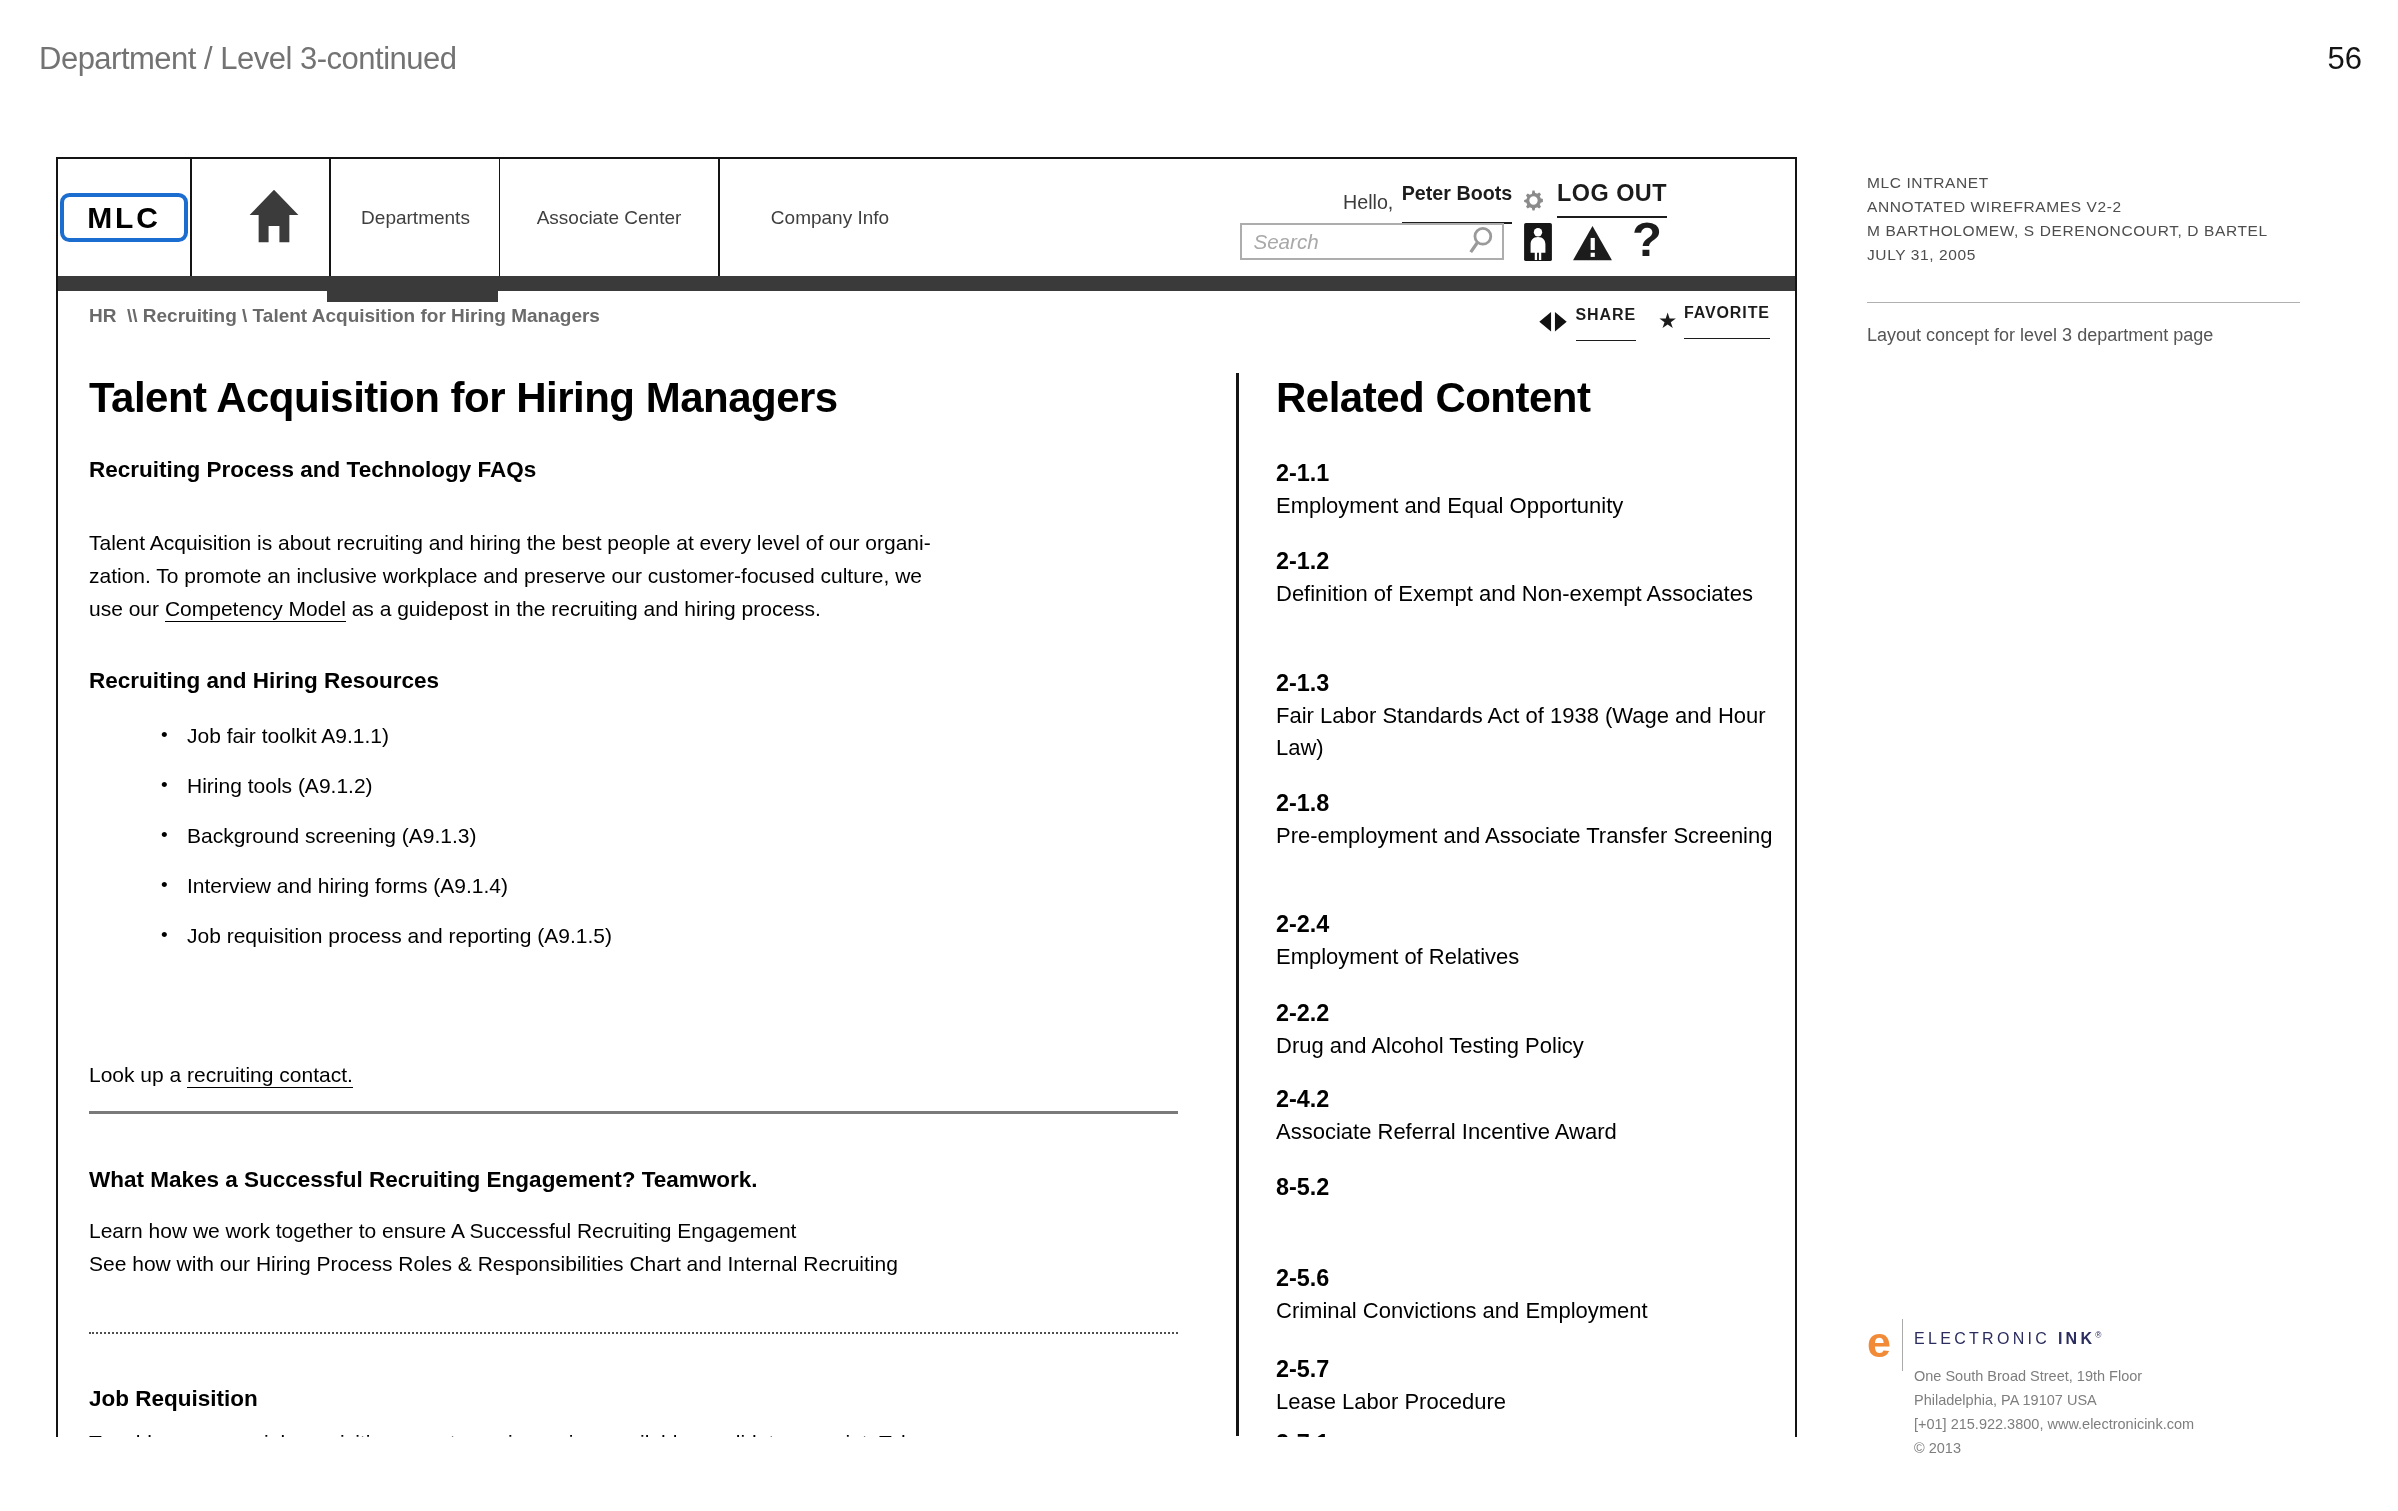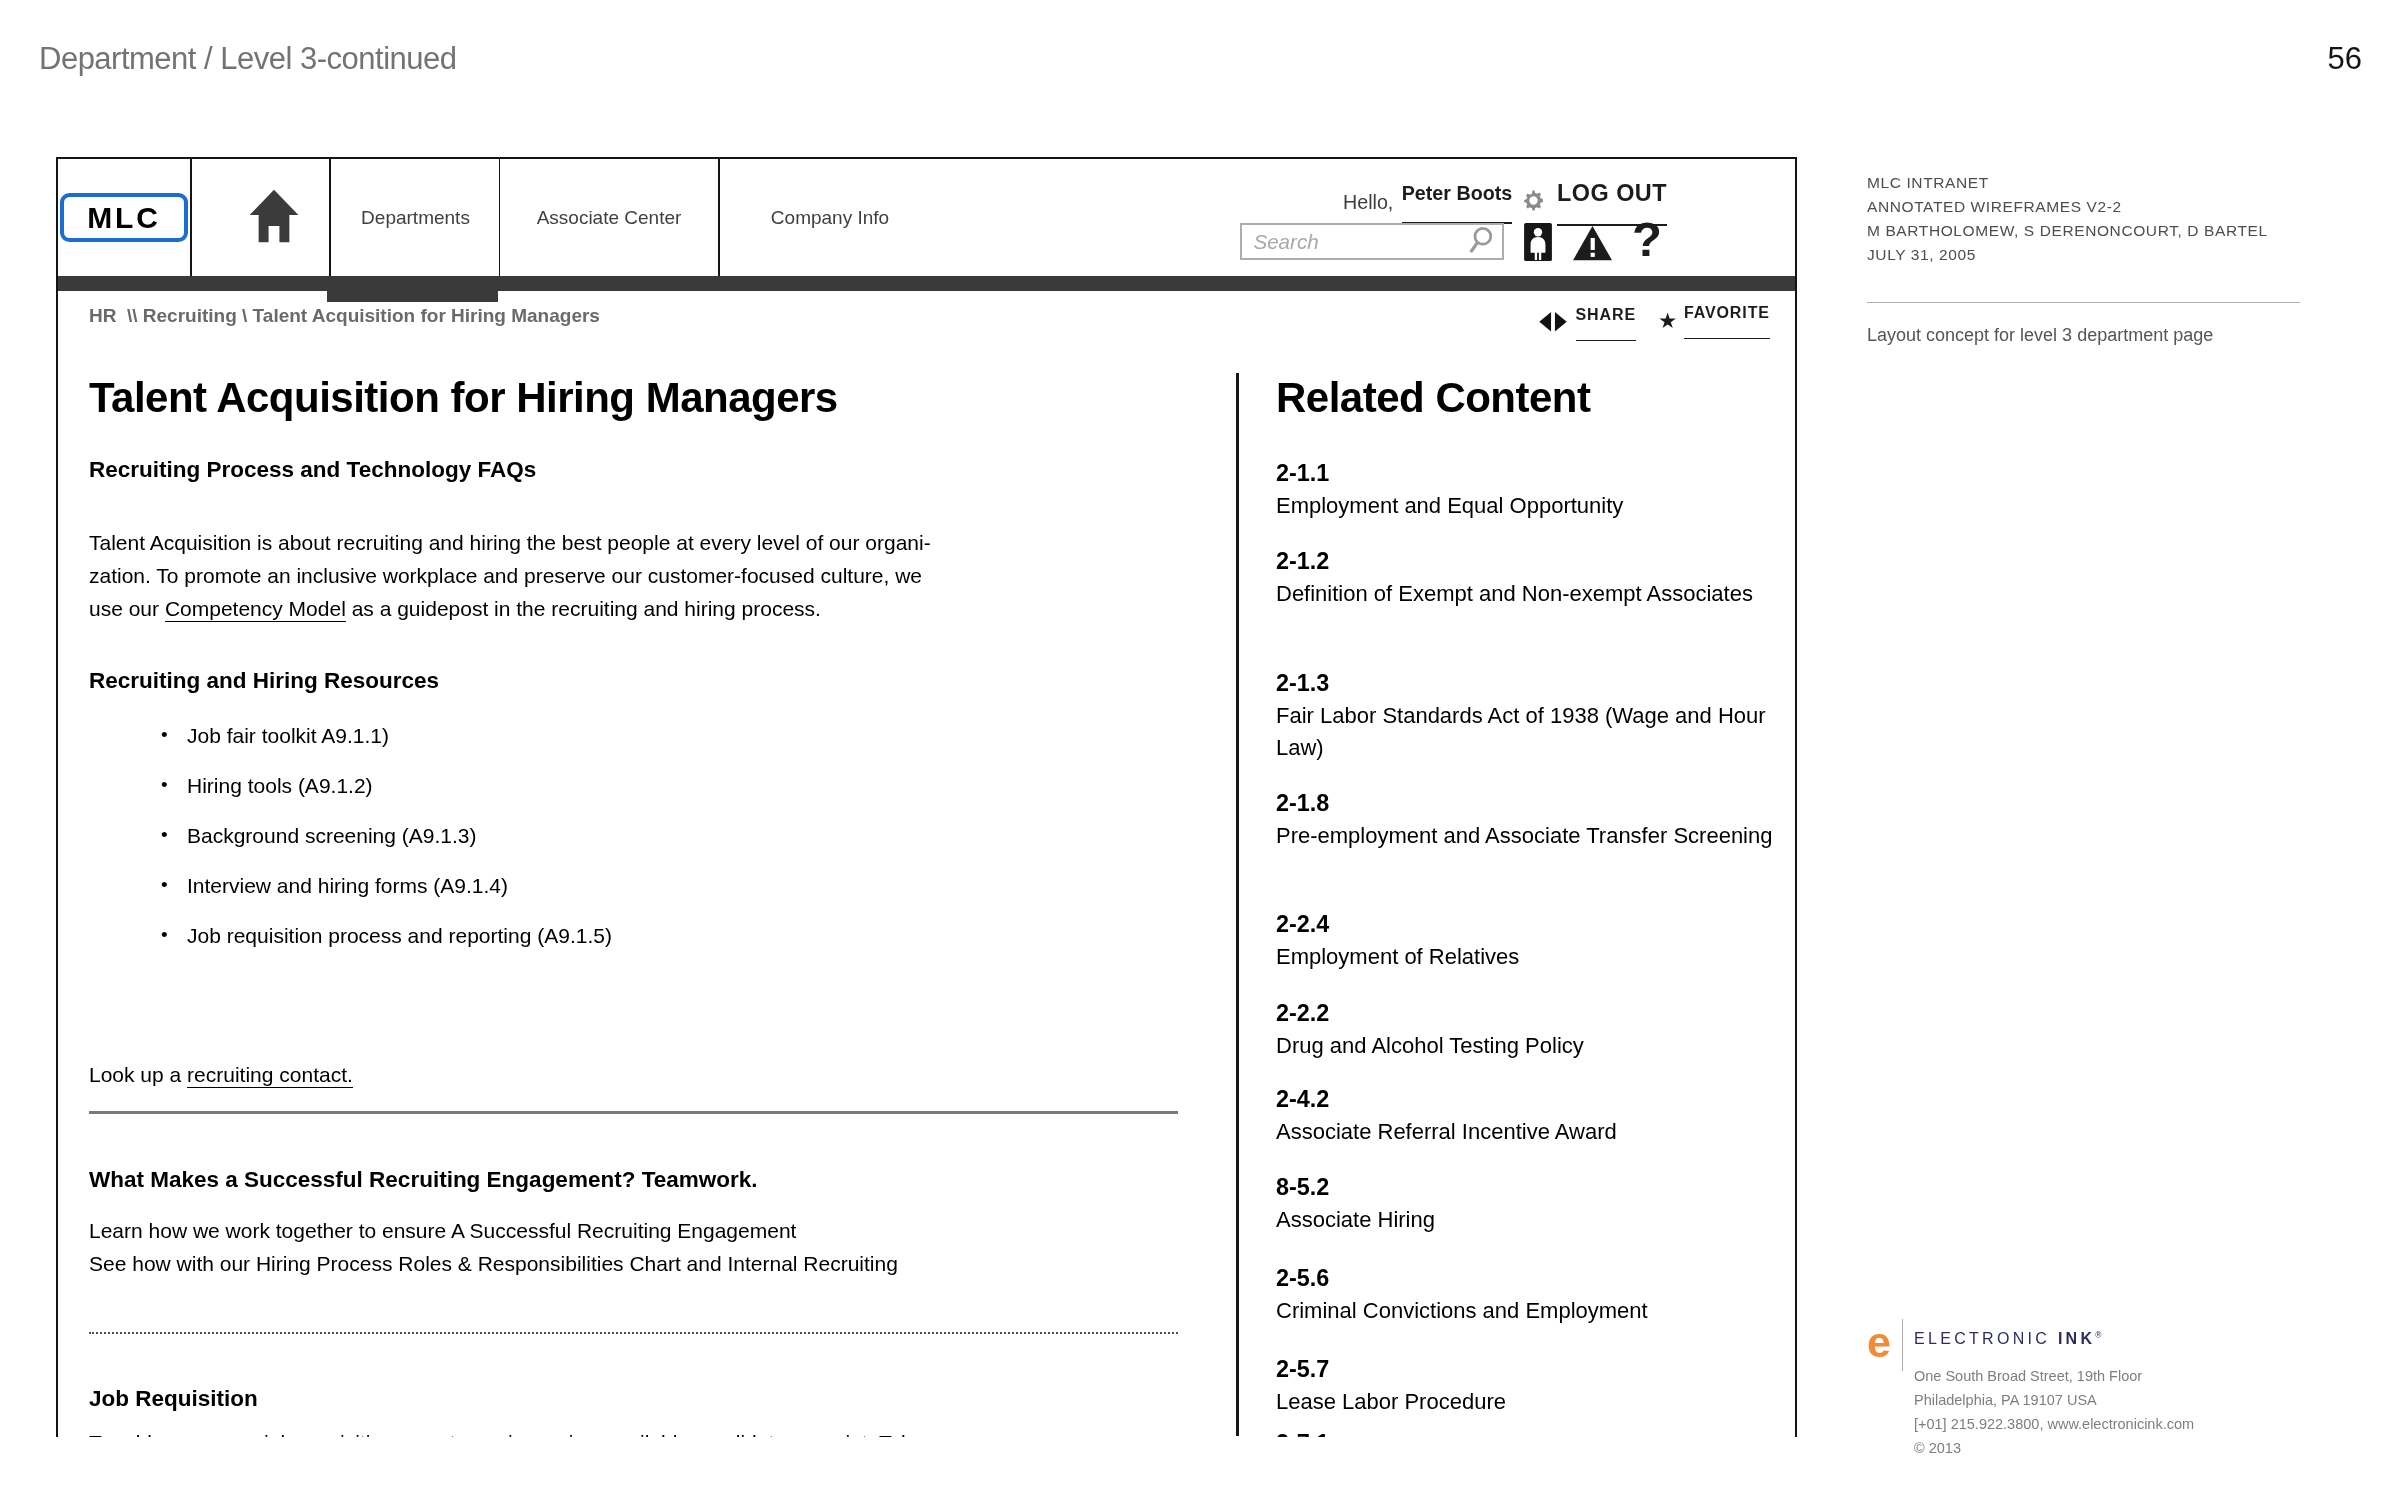--- a/index.html
+++ b/index.html
@@ -22,21 +22,21 @@
   .hcell.no-border{border-right:none;}
   .navlabel{font-size:19px;color:#3f3f3f;}
   .mlc{
     border:4.7px solid #1c6dd0;border-radius:9.4px;width:120px;height:41px;
     display:flex;align-items:center;justify-content:center;
     font-size:30px;font-weight:700;letter-spacing:2.8px;color:#000;
   }
   .hello-row{position:absolute;left:1285px;top:22.5px;display:flex;align-items:center;gap:8.4px;font-size:19.7px;color:#3c3c3c;}
   .user-link{font-weight:700;color:#1c1c1c;border-bottom:2.8px solid #1c1c1c;padding-bottom:17px;}
   .logout{position:absolute;left:1499px;top:20.6px;font-size:23.4px;font-weight:700;letter-spacing:0.5px;
-    color:#1c1c1c;border-bottom:2.8px solid #1c1c1c;padding-bottom:17px;}
+    color:#1c1c1c;border-bottom:2.8px solid #1c1c1c;padding-bottom:9px;}
   .search-box{position:absolute;left:1182px;top:64px;width:264px;height:37px;border:2.8px solid #adadad;
     box-sizing:border-box;display:flex;align-items:center;padding:0 7.5px 0 9.4px;background:#fff;}
   .search-box input{flex:1;border:none;outline:none;font-size:20.6px;font-style:italic;color:#555;min-width:0;
     font-family:"Liberation Sans","DejaVu Sans",sans-serif;}
   .search-box input::placeholder{color:#a9a9a9;font-style:italic;}
   .icon-people{position:absolute;left:1466px;top:64px;}
   .icon-warn{position:absolute;left:1514px;top:66px;}
   .icon-help{position:absolute;left:1574px;top:52px;font-size:49px;font-weight:700;color:#1c1c1c;}
   .band{position:absolute;left:0;right:0;top:117px;height:15px;background:#3a3a3a;}
   .band-tab{position:absolute;left:269px;top:117px;width:171px;height:26px;background:#3a3a3a;}
@@ -221,21 +221,20 @@
     <div class="rel-item" style="top:840px;">
       <div class="num">2-2.2</div>
       <div class="ttl">Drug and Alcohol Testing Policy</div>
     </div>
     <div class="rel-item" style="top:926px;">
       <div class="num">2-4.2</div>
       <div class="ttl">Associate Referral Incentive Award</div>
     </div>
     <div class="rel-item" style="top:1014px;">
       <div class="num">8-5.2</div>
-      <div class="ttl">Associate Hiring</div>
     </div>
     <div class="rel-item" style="top:1105px;">
       <div class="num">2-5.6</div>
       <div class="ttl">Criminal Convictions and Employment</div>
     </div>
     <div class="rel-item" style="top:1196px;">
       <div class="num">2-5.7</div>
       <div class="ttl">Lease Labor Procedure</div>
     </div>
     <div class="rel-item" style="top:1270px;">

